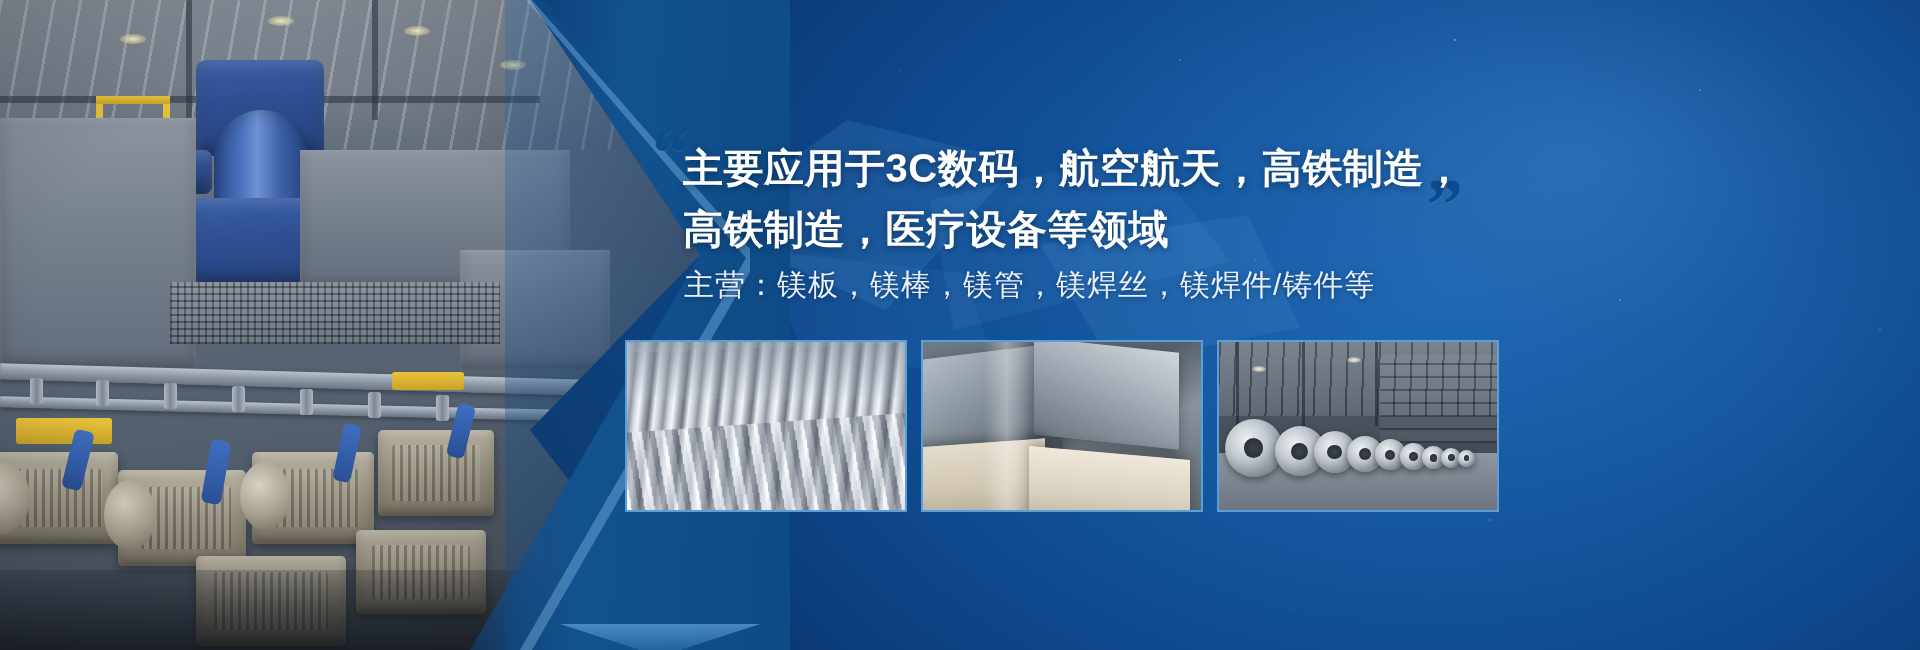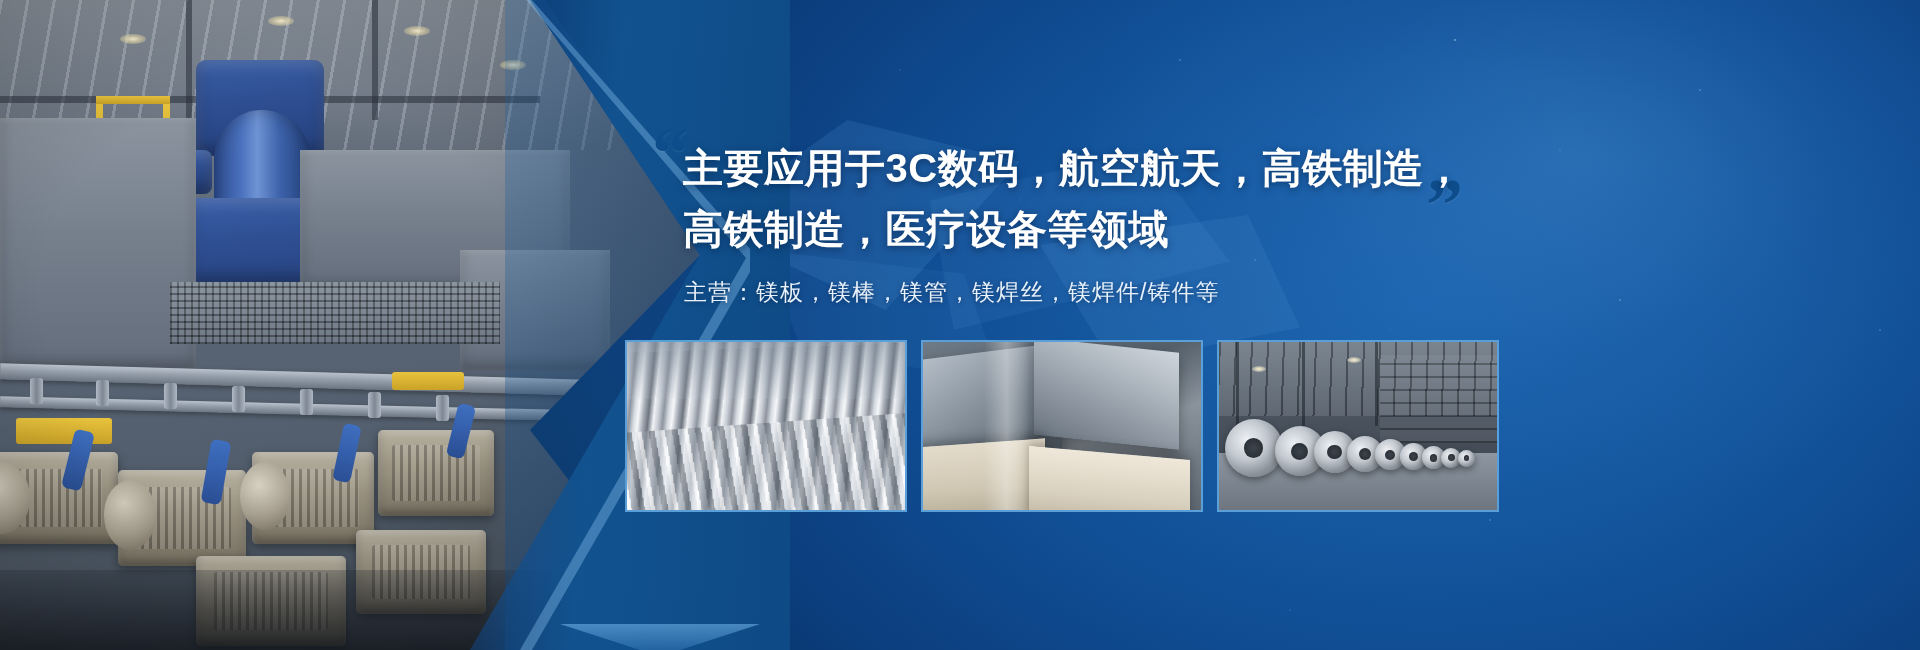--- a/index.html
+++ b/index.html
@@ -163,22 +163,22 @@
 
   .subtitle{
     position:absolute; left:683px; top:138px; width:820px;
     font-size:40px; line-height:1.52; font-weight:700; color:#ffffff;
     letter-spacing:.5px;
     text-shadow:0 2px 7px rgba(0,20,50,.5);
   }
   .sub-line{ display:block; white-space:nowrap; }
 
   .maindesc{
-    position:absolute; left:684px; top:276px;
-    font-size:23px; line-height:1.4; font-weight:400; color:#e8f1fb;
+    position:absolute; left:684px; top:264px;
+    font-size:30px; line-height:1.4; font-weight:400; color:#e8f1fb;
     letter-spacing:1px;
     text-shadow:0 1px 5px rgba(0,20,50,.45);
   }
 
   
   .thumbs{ position:absolute; left:625px; top:340px; display:flex; gap:14px; }
   .thumb{
     width:282px; height:172px; border:2px solid #5a9fd8; overflow:hidden; position:relative;
     background:#203040;
   }

